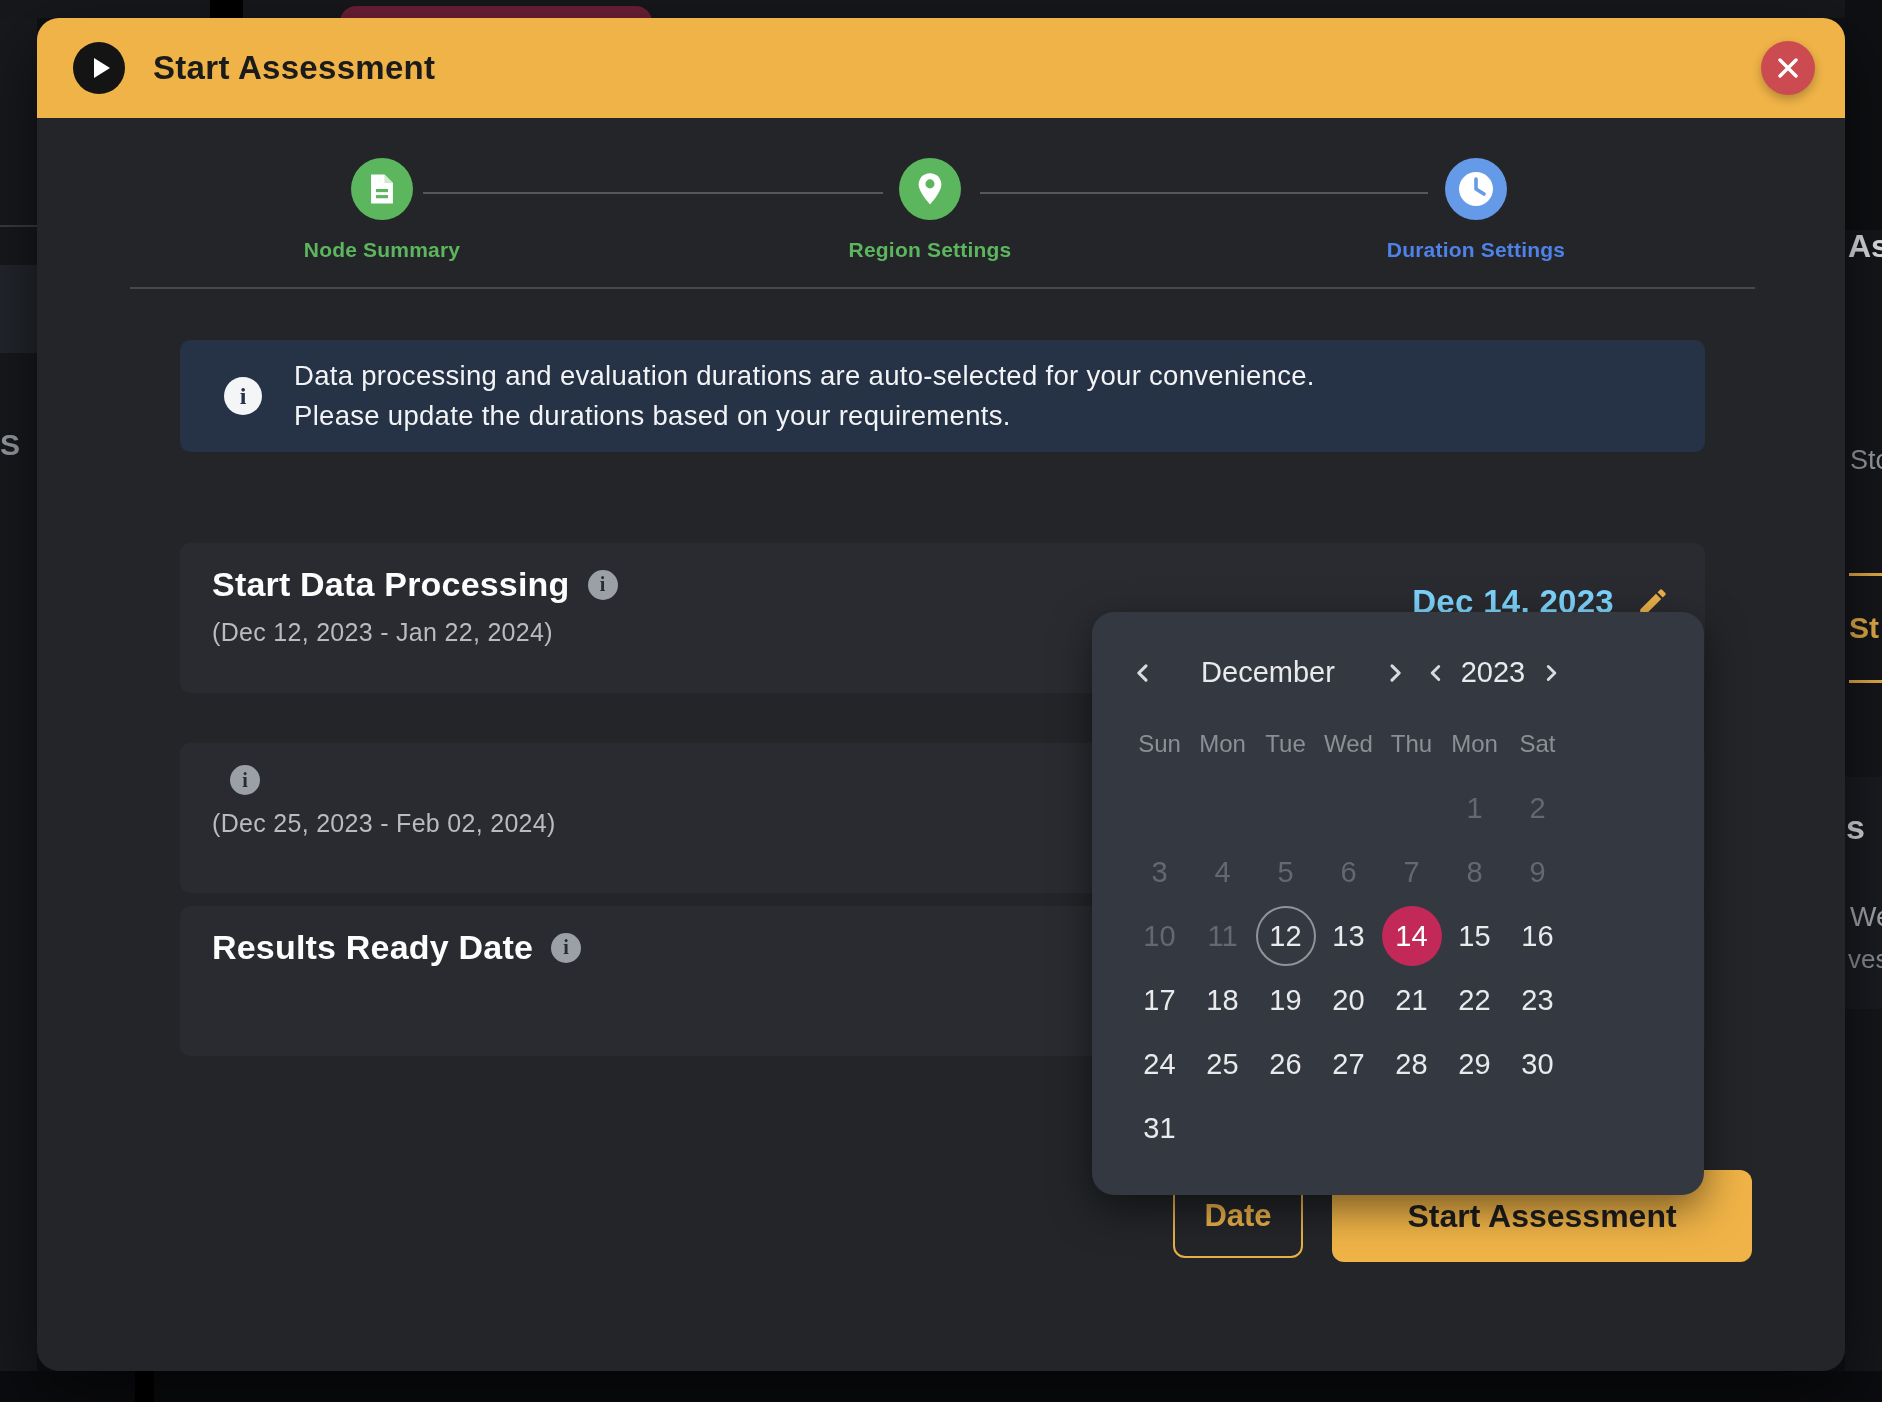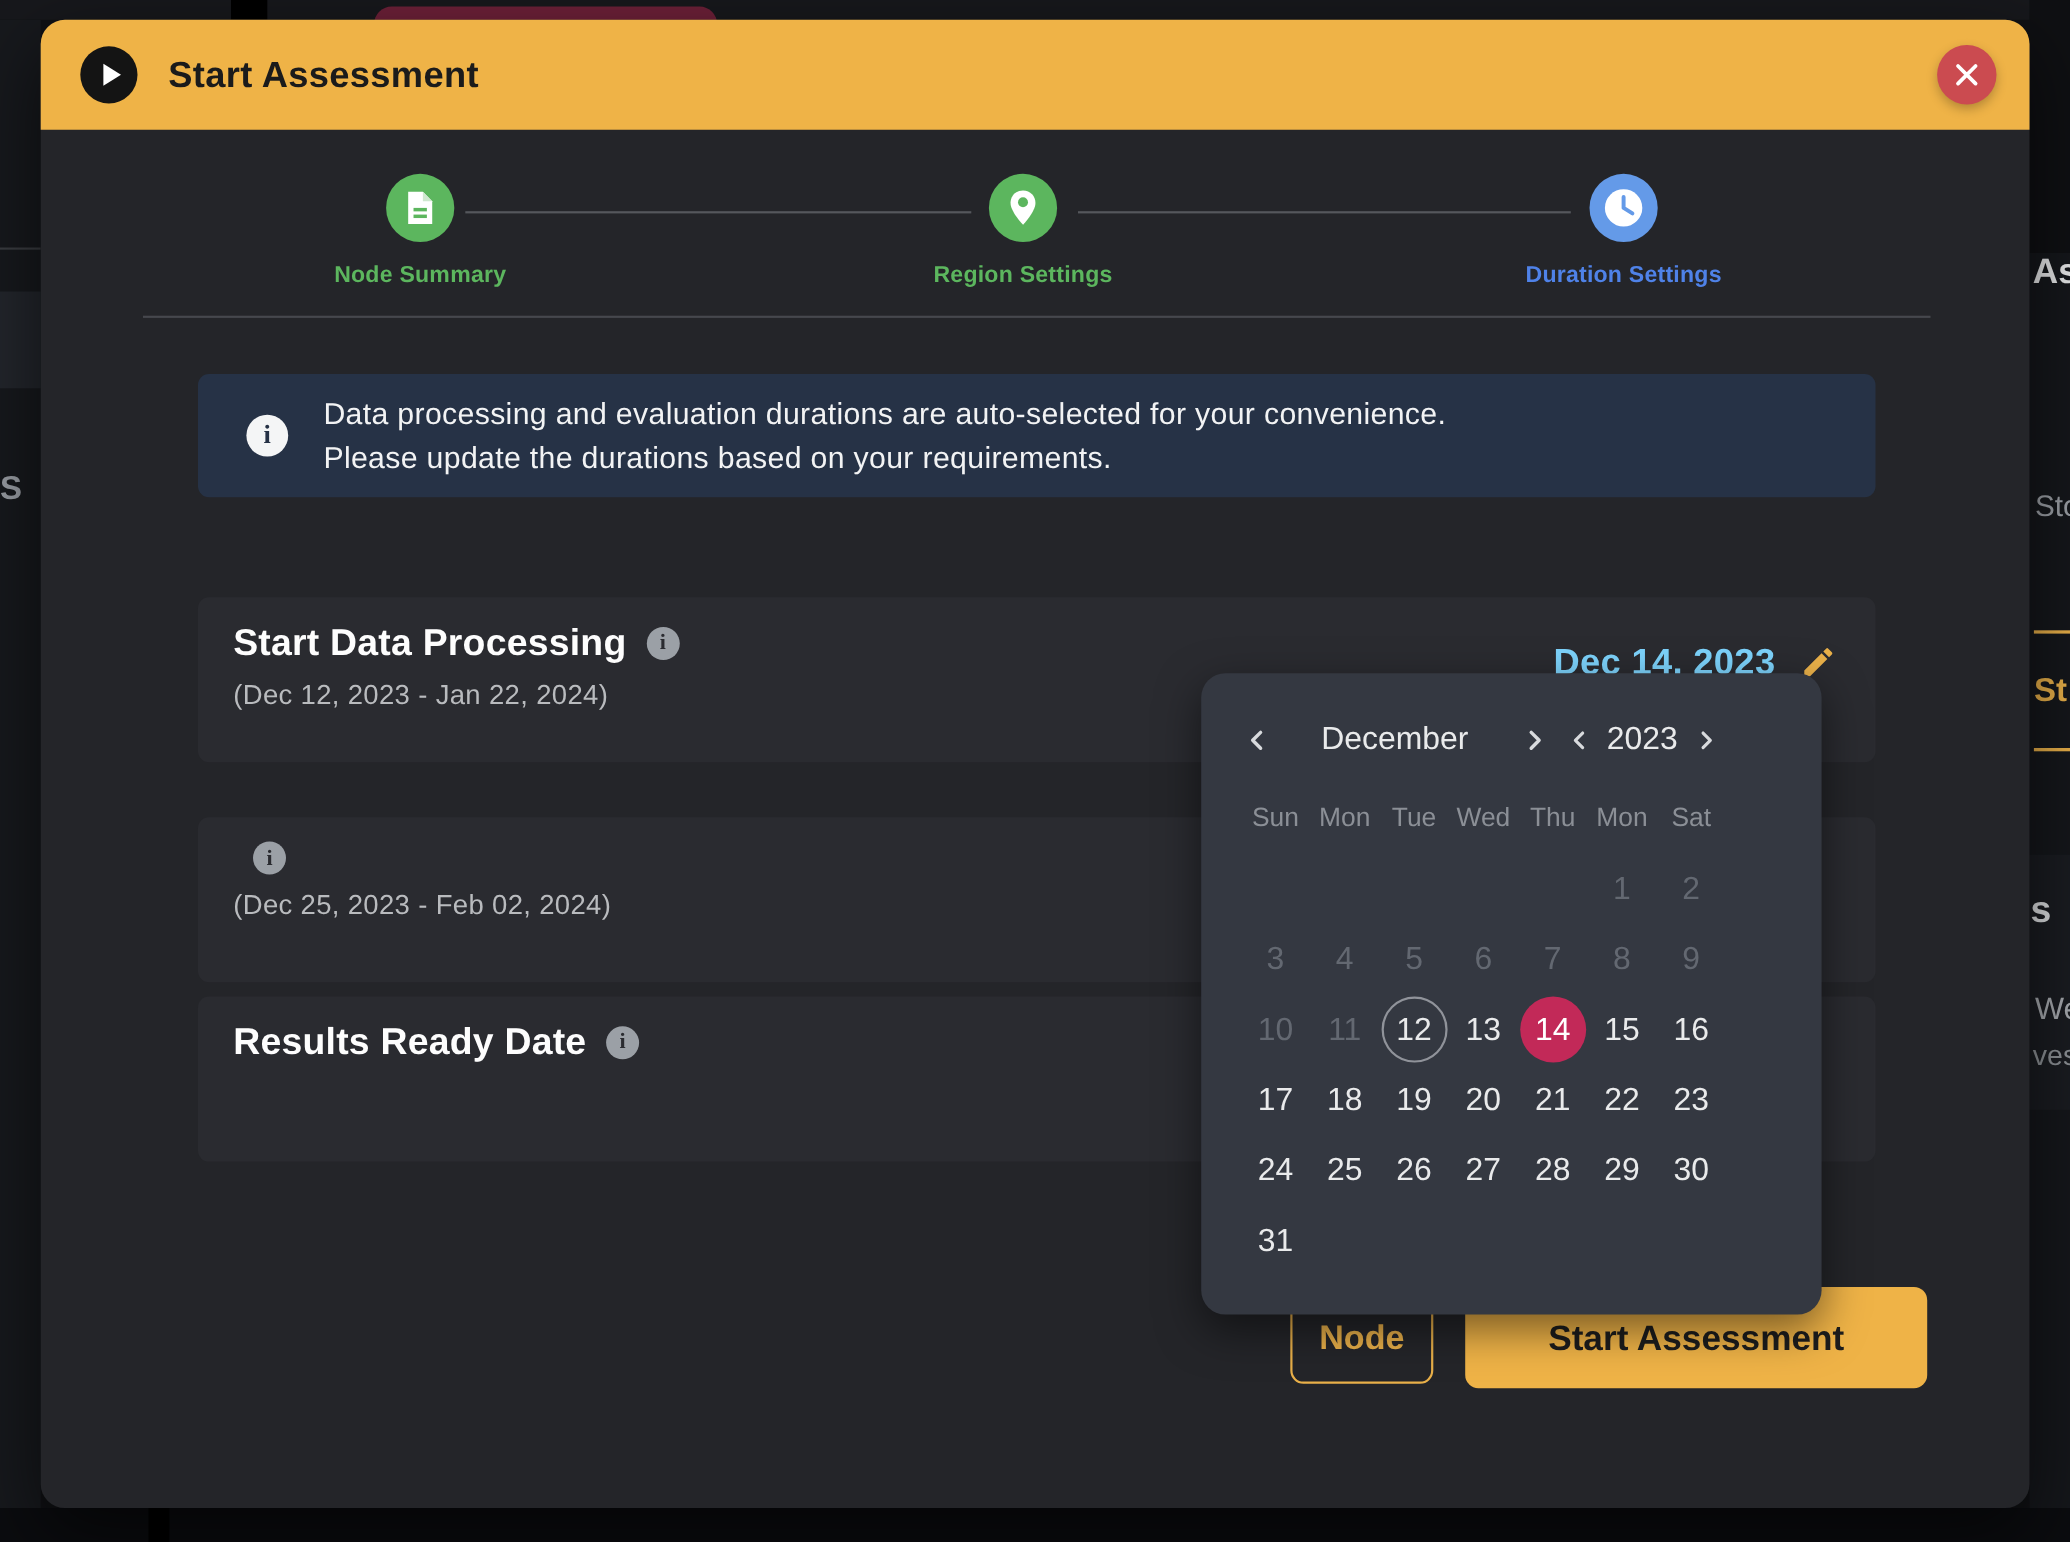--- a/index.html
+++ b/index.html
@@ -114,21 +114,21 @@
   }
   .btn-start {
     position:absolute; left:1295px; top:1152px; width:420px; height:92px; z-index:1;
     border:none; border-radius:12px; background:#efb347;
     color:#1d1d1d; font-size:32px; font-weight:bold; cursor:pointer;
     font-family:"Liberation Sans", sans-serif;
   }
 
   
   .calendar {
-    position:absolute; left:1055px; top:594px; width:564px; height:583px; z-index:5;
+    position:absolute; left:1055px; top:594px; width:612px; height:583px; z-index:5;
     background:#343841; border-radius:22px;
     box-shadow:0 14px 40px rgba(0,0,0,.5);
   }
   .cal-nav-item { position:absolute; top:48px; }
   .cal-chevron { width:26px; height:26px; display:flex; align-items:center; justify-content:center; cursor:pointer; }
   .cal-month { left:66px; width:220px; text-align:center; font-size:29px; color:#e9eaeb; top:44px; }
   .cal-year  { left:360px; width:82px; text-align:center; font-size:29px; color:#e9eaeb; top:44px; }
   .chv-m-l { left:38px; }  .chv-m-r { left:290px; }
   .chv-y-l { left:331px; } .chv-y-r { left:446px; }
   .cal-weekdays {
@@ -247,21 +247,21 @@
     <div class="card-range">(Dec 25, 2023 - Feb 02, 2024)</div>
   </div>
 
   <div class="card card3">
     <div class="card-title-row">
       <span class="card-title">Results Ready Date</span>
       <span class="info-dot">i</span>
     </div>
   </div>
 
-  <button class="btn-back">Node</button>
+  <button class="btn-back">Date</button>
   <button class="btn-start">Start Assessment</button>
 
   <div class="calendar">
     <div class="cal-nav-item cal-chevron chv-m-l">
       <svg width="24" height="24" viewBox="0 0 20 20">
           <path d="M12.5 4 L6.5 10 L12.5 16" stroke="#d8dadd" stroke-width="2.6" fill="none" stroke-linecap="round" stroke-linejoin="round"></path>
         </svg>
     </div>
     <div class="cal-nav-item cal-month">December</div>
     <div class="cal-nav-item cal-chevron chv-m-r">

